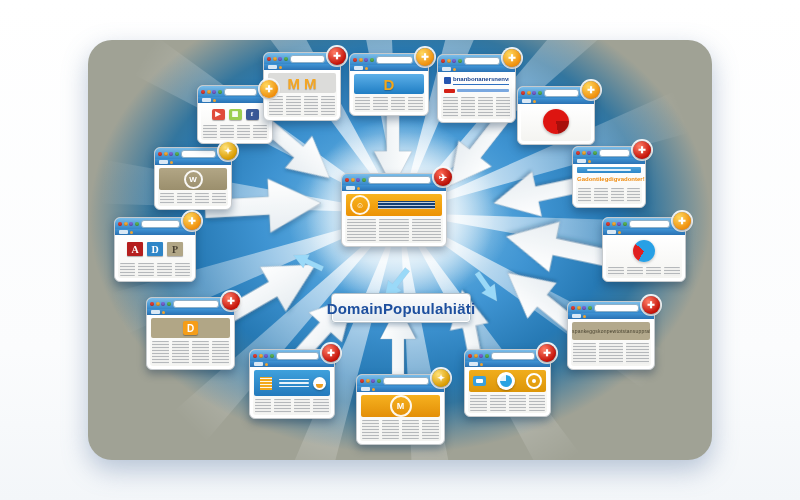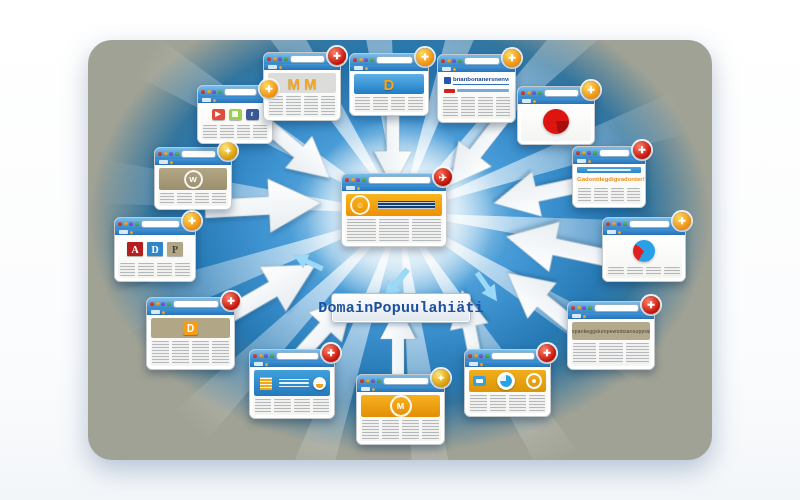--- a/index.html
+++ b/index.html
@@ -586,14 +586,14 @@
           </div>
           <div class="cols">
             <div class="col"></div>
             <div class="col"></div>
             <div class="col"></div>
           </div>
         </div>
       </div>
     </div>
 
-  <div class="label" id="center-label" style="left: 331px; top: 293px; width: 138px; height: 28px; font-family: Liberation Mono, monospace;">DomainPopuulahiäti</div>
+  <div class="label" id="center-label" style="left: 331px; top: 293px; width: 138px; height: 28px;">DomainPopuulahiäti</div>
 </div>
 
 </body></html>

